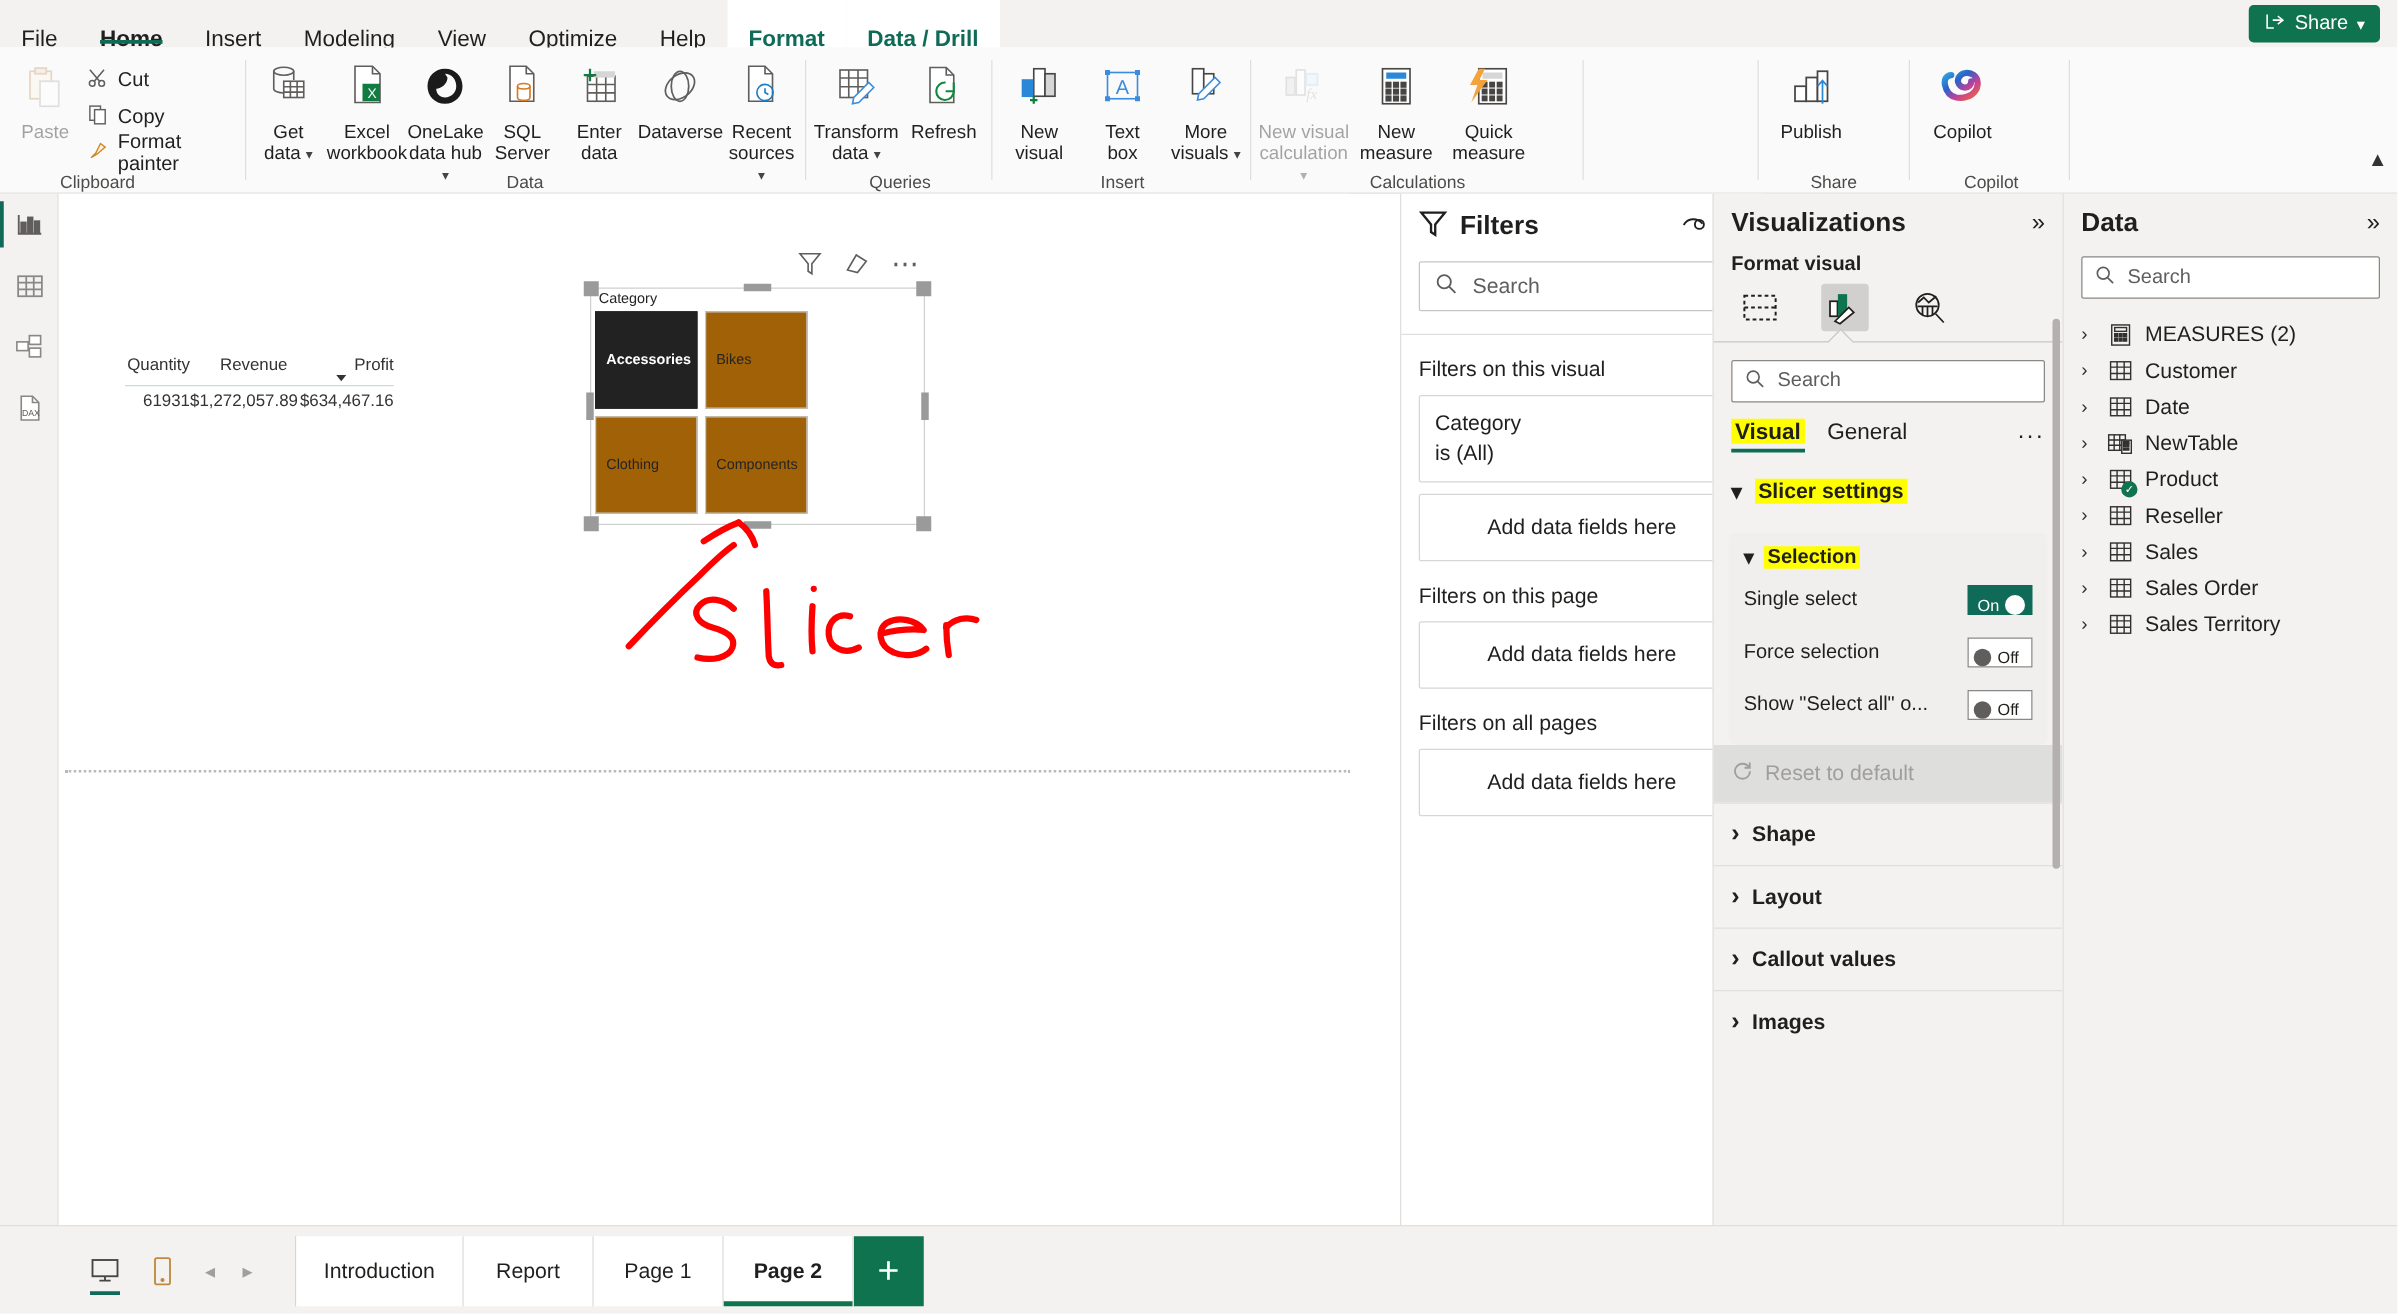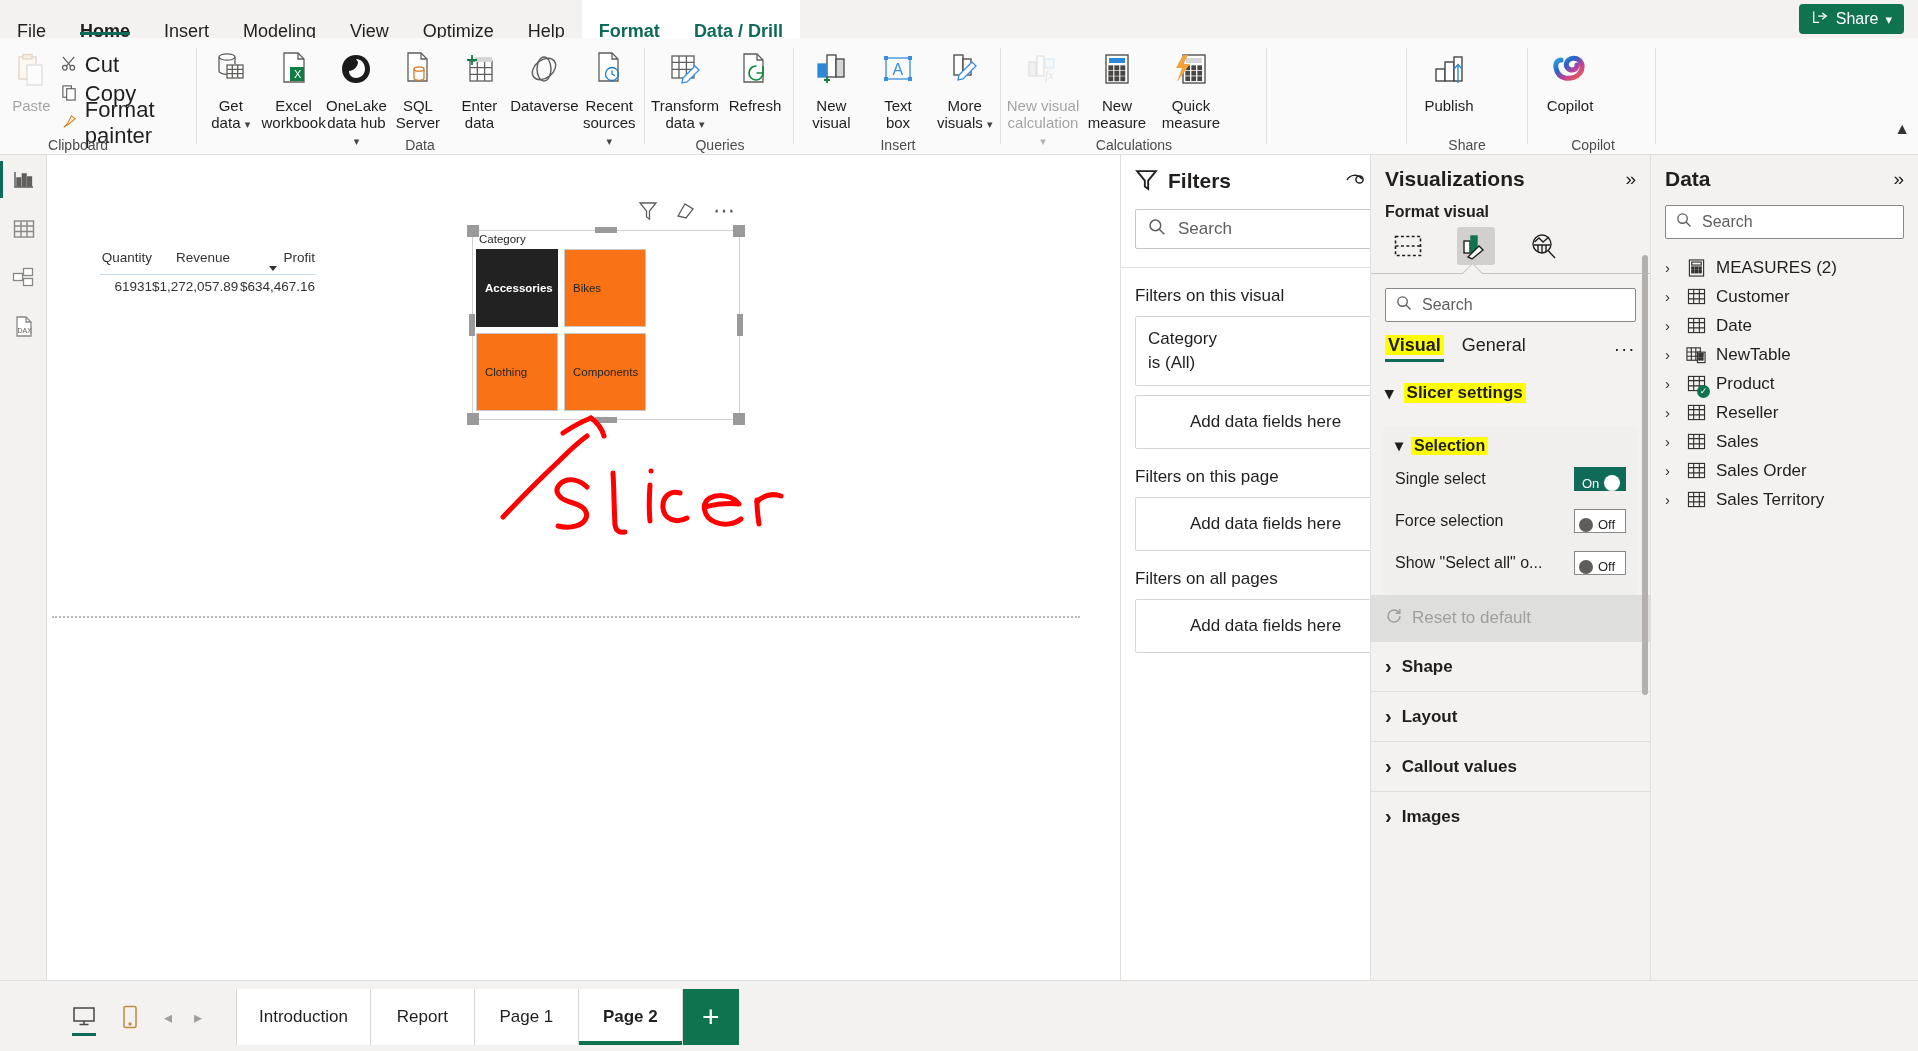--- a/index.html
+++ b/index.html
@@ -56,21 +56,21 @@
     cursor: pointer; padding-top: 4px;
   }
   .bigbtn .ic { height: 46px; display: flex; align-items: center; justify-content: center; }
   .bigbtn .lbl {
     font-size: 15px; color: #201f1e; text-align: center; line-height: 17px;
     margin-top: 3px; word-break: keep-all;
   }
   .bigbtn.disabled .lbl, .bigbtn.disabled .ic { opacity: .4; }
   .smallbtn {
     display: flex; align-items: center; gap: 7px; height: 29px;
-    font-size: 22px; color: #201f1e; cursor: pointer; padding-right: 6px;
+    font-size: 16px; color: #201f1e; cursor: pointer; padding-right: 6px;
   }
   .chev { font-size: 11px; color: #444; }
   .collapse-ribbon {
     position: absolute; right: 8px; bottom: 16px; font-size: 16px; color: #333; cursor: pointer;
   }
 
   
   .rail {
     position: absolute; top: 155px; left: 0; width: 47px; bottom: 71px;
     background: #f3f2f1; border-right: 1px solid #e1dfdd;
@@ -89,21 +89,21 @@
     background: #ffffff; overflow: hidden;
   }
   .canvas-page {
     position: absolute; top: 0; left: 5px; right: 0; height: 463px;
     border-bottom: 2px dotted #b9b9b9;
   }
 
   
   .card-visual { position: absolute; left: 48px; top: 95px; width: 215px; }
   .card-head { display: flex; font-size: 13.5px; color: #333; }
-  .card-head .c { text-align: right; }
+  .card-head .c { text-align: right; margin-top: 34px; }
   .card-rule { height: 1px; background: #c8d9e8; margin-top: 3px; }
   .card-row { display: flex; font-size: 13.5px; color: #333; margin-top: 4px; }
   .card-row .c { text-align: right; }
   .col-q { width: 52px; }
   .col-r { width: 78px; }
   .col-p { width: 85px; }
   .sort-caret {
     width: 0; height: 0; border-left: 4px solid transparent; border-right: 4px solid transparent;
     border-top: 5px solid #333; margin: 1px auto 0 auto;
   }
@@ -118,21 +118,21 @@
     position: absolute; inset: 0; border: 1px solid #d0d0d0; background: #fff;
   }
   .slicer-title {
     position: absolute; left: 6px; top: 2px; font-size: 11.5px; color: #252423;
   }
   .slicer-grid {
     position: absolute; left: 3px; right: 6px; top: 18px; bottom: 4px;
     display: flex; flex-wrap: wrap; align-content: flex-start; gap: 6px;
   }
   .slicer-item {
-    width: 82px; height: 78px; border: 1px solid #c8c8c8; background: #f97316;
+    width: 82px; height: 78px; border: 1px solid #c8c8c8; background: #a16207;
     display: flex; align-items: center; padding-left: 8px;
     font-size: 11.5px; color: #252423; cursor: pointer;
   }
   .slicer-item.selected { background: #222222; color: #ffffff; border-color: #222; font-weight: bold; }
 
   
   .handle { position: absolute; background: #9a9a9a; }
   .hcorner { width: 12px; height: 12px; }
   .hside-h { width: 22px; height: 6px; }
   .hside-v { width: 6px; height: 22px; }

